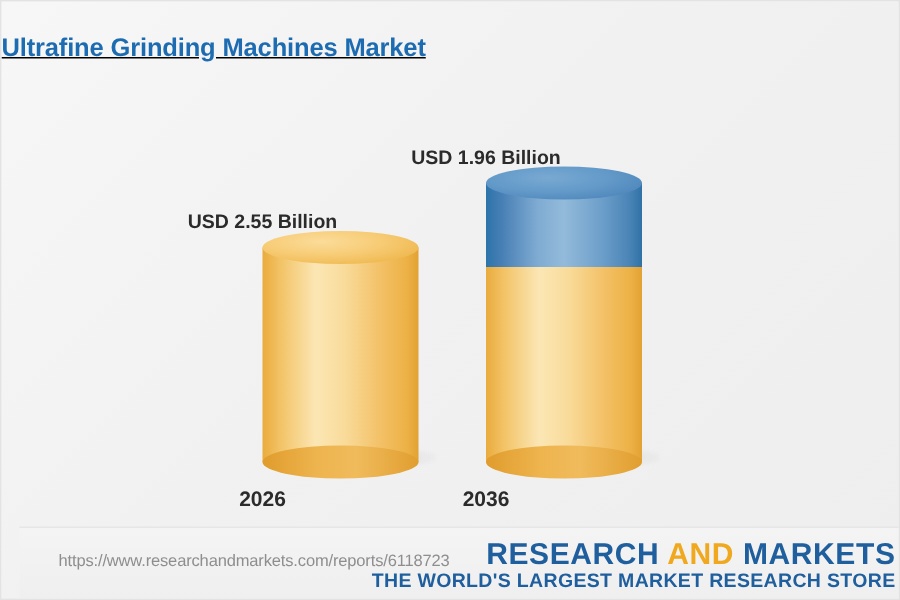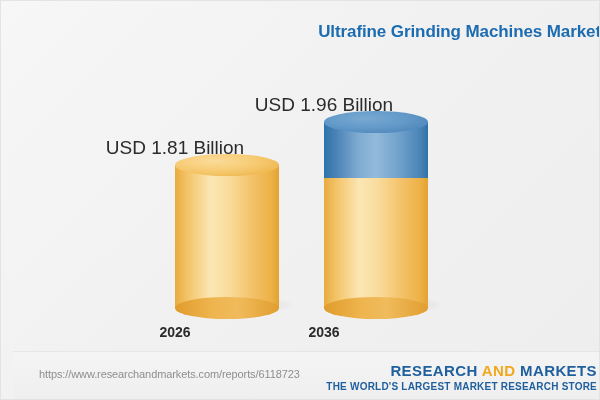--- a/index.html
+++ b/index.html
@@ -23,22 +23,23 @@
     border: 1px solid #e3e3e3;
     overflow: hidden;
   }
 
   
   .header {
     position: absolute;
     top: 0;
     left: 0;
     width: 600px;
-    text-align: right;
+    text-align: left;
     padding-top: 20px;
+    text-decoration: underline;
   }
   .chart-title {
     font-size: 17px;
     font-weight: bold;
     color: #1d6cb1;
     letter-spacing: -0.1px;
     margin: 0;
     line-height: 22px;
   }
   .chart-subtitle {
@@ -63,22 +64,22 @@
     bottom: 45px;
   }
   .bar-group.g0 { left: 174px; }
   .bar-group.g1 { left: 323px; }
 
   .value-label {
     position: absolute;
     left: 50%;
     transform: translateX(-50%);
     white-space: nowrap;
-    font-size: 19px;
-    font-weight: normal;
+    font-size: 13px;
+    font-weight: bold;
     color: #2b2b2b;
     line-height: 16px;
   }
 
   
   .cylinder {
     position: absolute;
     bottom: 0;
     left: 0;
     width: 104px;
@@ -183,51 +184,51 @@
     letter-spacing: -0.1px;
     white-space: nowrap;
   }
   .brand {
     position: absolute;
     right: 16px;
     top: 8px;
     text-align: right;
   }
   .brand-name {
-    font-size: 15px;
+    font-size: 20px;
     font-weight: bold;
     letter-spacing: 0.4px;
     line-height: 21px;
     white-space: nowrap;
   }
   .brand-blue { color: #1f5f9e; }
   .brand-gold { color: #f0a81e; }
   .brand-tag {
-    font-size: 10px;
+    font-size: 13px;
     font-weight: bold;
     color: #1f5f9e;
     letter-spacing: 0.22px;
     line-height: 10px;
     margin-top: 1px;
     white-space: nowrap;
   }
 </style>
 </head>
 <body>
 
 <div class="infographic">
 
   <div class="header">
     <div class="chart-title">Ultrafine Grinding Machines Market</div>
   </div>
 
   <div class="plot">
 
     <div class="bar-group g0">
-      <div class="value-label" style="bottom: 152px;">USD 1.81 Billion</div>
+      <div class="value-label" style="bottom: 152px;">USD 2.55 Billion</div>
 
       <div class="cylinder">
         <div class="cyl-shadow"></div>
         <div class="seg" style="height:143px;">
           <div class="seg-body fill-yellow"></div>
           <div class="cap cap-yellow"></div>
         </div>
         <div class="cyl-bottom bottom-yellow"></div>
       </div>
 

